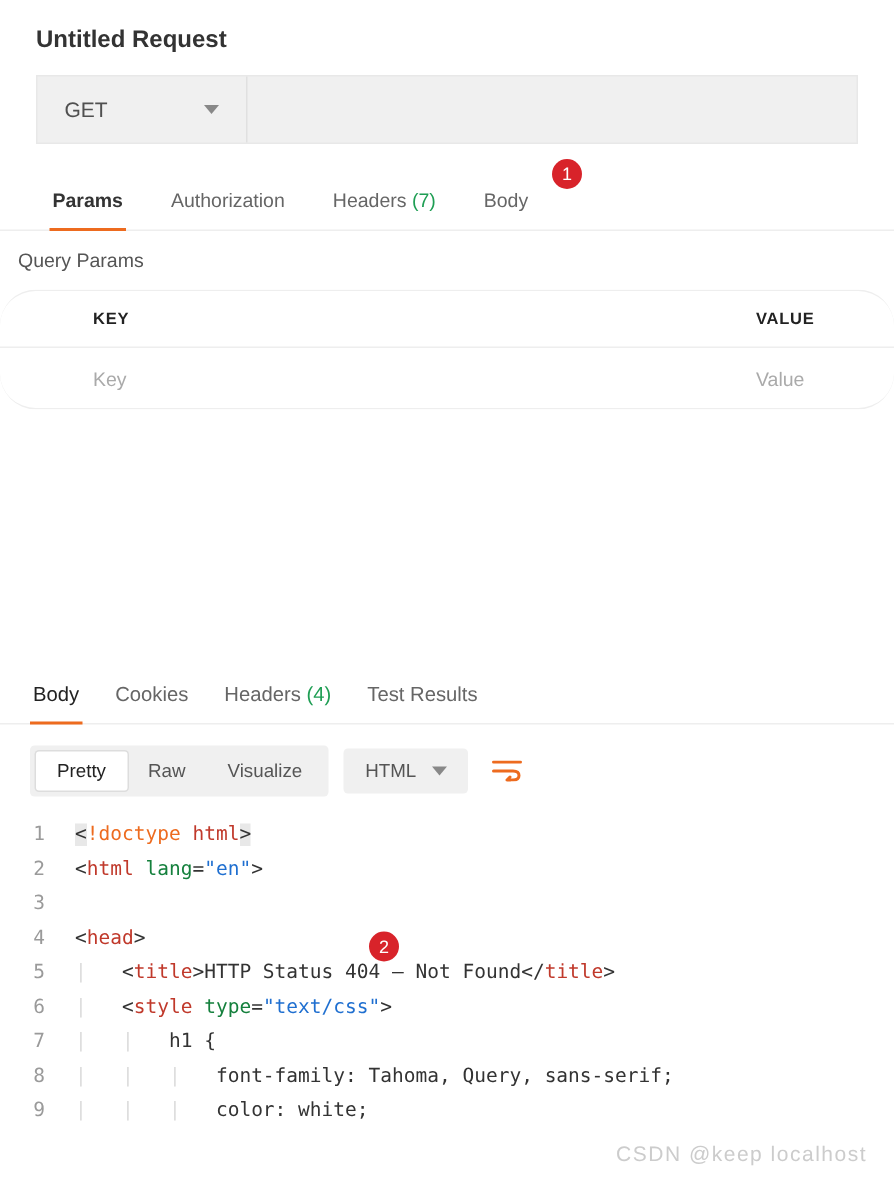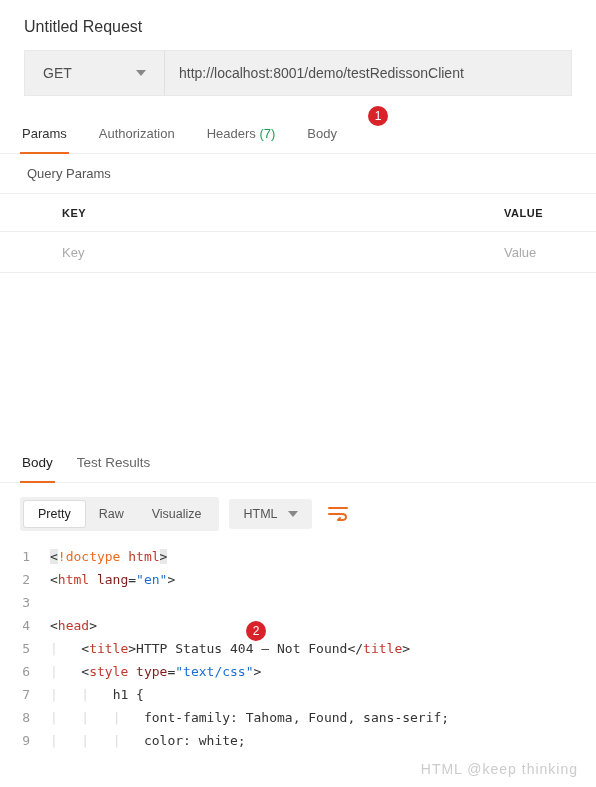--- a/index.html
+++ b/index.html
@@ -1,31 +1,31 @@
 <!DOCTYPE html>
 <html><head>
 <meta charset="utf-8">
 <style>
 * { box-sizing: border-box; margin: 0; padding: 0; }
 body { font-family: -apple-system, BlinkMacSystemFont, "Segoe UI", Arial, sans-serif; font-size: 13px; color: #333; background: #fff; width: 596px; height: 787px; overflow: hidden; position: relative; }
-.title-row { padding: 18px 24px 14px; font-size: 16px; font-weight: 400; color: #333; }
+.title-row { padding: 18px 24px 14px; font-size: 16px; font-weight: 700; color: #333; }
 .url-row { margin: 0 24px 20px; display: flex; background: #f0f0f0; border: 1px solid #e8e8e8; height: 46px; }
 .method { width: 140px; display: flex; align-items: center; justify-content: space-between; padding: 0 18px; border-right: 1px solid #e0e0e0; color: #505050; font-size: 14px; cursor: pointer; }
 .chevron-down { width: 0; height: 0; border-left: 5px solid transparent; border-right: 5px solid transparent; border-top: 6px solid #888; }
 .url-input { flex: 1; padding: 0 14px; display: flex; align-items: center; color: #505050; font-size: 14px; }
 .badge { position: absolute; width: 20px; height: 20px; border-radius: 50%; background: #d8232a; color: #fff; font-size: 12px; font-weight: 500; display: flex; align-items: center; justify-content: center; z-index: 10; }
 .badge1 { top: 106px; left: 368px; }
 .badge2 { top: 621px; left: 246px; }
 .tabs-req { display: flex; gap: 28px; padding: 0 20px; border-bottom: 1px solid #eee; }
 .tab-r { padding: 10px 2px 12px; font-size: 13px; color: #666; cursor: pointer; position: relative; }
-.tab-r.active { color: #333; font-weight: 400; }
+.tab-r.active { color: #333; font-weight: 700; margin-left: 13px; }
 .tab-r.active::after { content: ''; position: absolute; left: 0; right: 0; bottom: -1px; height: 2px; background: #ed6b1f; }
 .tab-r .count { color: #1f9e54; }
-.qp-title { padding: 12px 27px; font-size: 13px; color: #555; font-weight: 500; }
-.qp-table { border-top: 1px solid #eee; border-bottom: 1px solid #eee; }
+.qp-title { padding: 12px 12px; font-size: 13px; color: #555; font-weight: 500; }
+.qp-table { border-top: 1px solid #eee; border-bottom: 1px solid #eee; border-radius: 24px; }
 .qp-head { display: flex; align-items: center; height: 38px; border-bottom: 1px solid #eee; font-size: 11px; letter-spacing: 0.5px; color: #222; font-weight: 600; }
 .qp-head .c1 { width: 62px; }
 .qp-head .c2 { flex: 1; }
 .qp-head .c3 { width: 92px; }
 .qp-row { display: flex; align-items: center; height: 40px; }
 .qp-row .c1 { width: 62px; }
 .qp-row .c2 { flex: 1; color: #aaa; font-size: 13px; }
 .qp-row .c3 { width: 92px; color: #aaa; font-size: 13px; }
 .gap { height: 170px; }
 .tabs-resp { display: flex; gap: 20px; padding: 0 20px; border-bottom: 1px solid #eee; }
@@ -39,37 +39,36 @@
 .seg-b.on { background: #fff; color: #222; box-shadow: 0 0 0 1px #ddd; }
 .lang { background: #f0f0f0; border-radius: 3px; padding: 8px 14px; display: flex; align-items: center; gap: 10px; font-size: 12.5px; color: #555; cursor: pointer; }
 .wrap-btn { width: 32px; height: 32px; background: #fff; border: none; display: flex; align-items: center; justify-content: center; cursor: pointer; }
 .wrap-svg { width: 20px; height: 14px; }
 .code { font-family: Consolas, Monaco, monospace; font-size: 13px; line-height: 23px; padding-left: 20px; }
 .line { display: flex; }
 .ln { width: 30px; text-align: right; color: #9a9a9a; padding-right: 20px; user-select: none; }
 .src { white-space: pre; }
 .t-special { color: #ed6b1f; }
 .t-tag { color: #c0392b; }
-.t-attr { color: #7f1d1d; }
+.t-attr { color: #15803d; }
 .t-str { color: #1f6fd0; }
 .t-cur { background: #e8e8e8; }
 .guide { color: #ddd; }
 .watermark { position: absolute; bottom: 10px; right: 18px; color: #ccc; font-size: 14px; letter-spacing: 1px; pointer-events: none; }
 </style>
 </head>
 <body>
 
 <div class="title-row">Untitled Request</div>
 
 <div class="url-row">
   <div class="method">
     <span>GET</span>
     <span class="chevron-down"></span>
   </div>
-  <div class="url-input">http://localhost:8001/demo/testRedissonClient</div>
 </div>
 
 <div class="badge badge1">1</div>
 
 <div class="tabs-req" id="tabs-req">
     <div class="tab-r active">Params</div>
     <div class="tab-r">Authorization</div>
     <div class="tab-r">Headers<span class="count"> (7)</span></div>
     <div class="tab-r">Body</div>
   </div>
@@ -85,20 +84,22 @@
     <div class="c1"></div>
     <div class="c2">Key</div>
     <div class="c3">Value</div>
   </div>
 </div>
 
 <div class="gap"></div>
 
 <div class="tabs-resp" id="tabs-resp">
     <div class="tab-s active">Body</div>
+    <div class="tab-s">Cookies</div>
+    <div class="tab-s">Headers<span class="count"> (4)</span></div>
     <div class="tab-s">Test Results</div>
   </div>
 
 <div class="toolbar">
   <div class="seg">
     <div class="seg-b on">Pretty</div>
     <div class="seg-b">Raw</div>
     <div class="seg-b">Visualize</div>
   </div>
   <div class="lang">
@@ -138,21 +139,21 @@
     <div class="line">
       <div class="ln">6</div>
       <div class="src"><span class="guide">|   </span><span>&lt;</span><span class="t-tag">style </span><span class="t-attr">type</span><span>=</span><span class="t-str">"text/css"</span><span>&gt;</span></div>
     </div>
     <div class="line">
       <div class="ln">7</div>
       <div class="src"><span class="guide">|   </span><span class="guide">|   </span><span>h1 {</span></div>
     </div>
     <div class="line">
       <div class="ln">8</div>
-      <div class="src"><span class="guide">|   </span><span class="guide">|   </span><span class="guide">|   </span><span>font-family: Tahoma, Found, sans-serif;</span></div>
+      <div class="src"><span class="guide">|   </span><span class="guide">|   </span><span class="guide">|   </span><span>font-family: Tahoma, Query, sans-serif;</span></div>
     </div>
     <div class="line">
       <div class="ln">9</div>
       <div class="src"><span class="guide">|   </span><span class="guide">|   </span><span class="guide">|   </span><span>color: white;</span></div>
     </div>
   </div>
 
-<div class="watermark">HTML @keep   thinking</div>
+<div class="watermark">CSDN @keep   localhost</div>
 
 </body></html>

